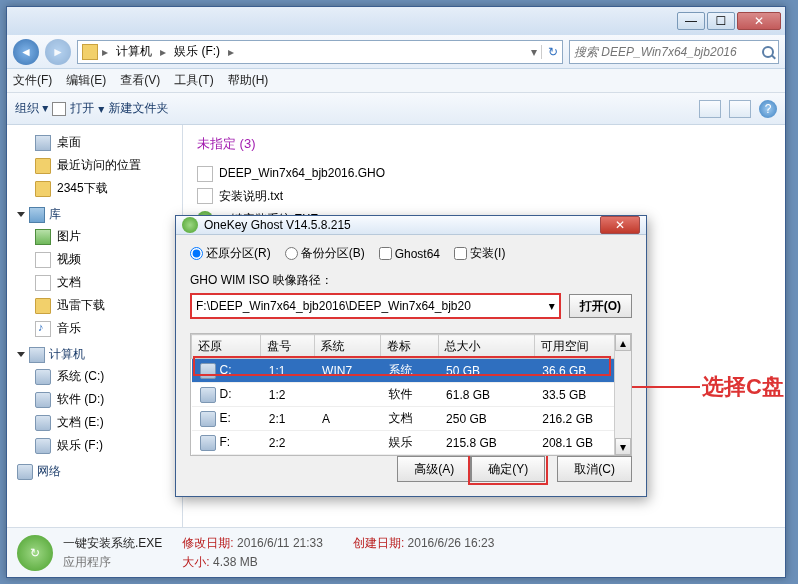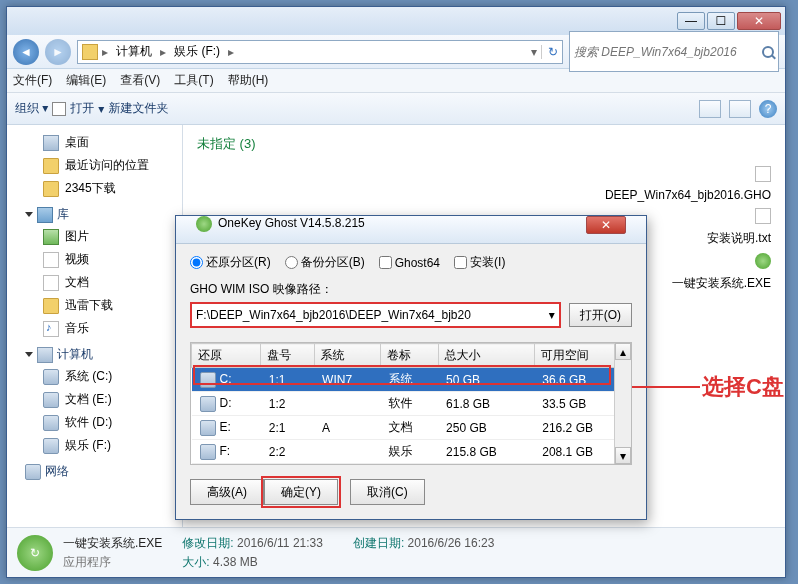--- a/index.html
+++ b/index.html
@@ -11,71 +11,71 @@
 .titlebar-right { margin-left: auto; display: flex; gap: 2px; }
 .win-btn { width: 28px; height: 18px; border: 1px solid #7a99b8; background: linear-gradient(#eaf2fb,#cddeee); border-radius: 2px; display: flex; align-items: center; justify-content: center; cursor: pointer; }
 .win-btn.close { width: 44px; background: linear-gradient(#d98a8a,#c35b5b); border-color: #a04848; color:#fff; }
 
 .nav-row { height: 34px; background: linear-gradient(#f6f9fd,#e6eef8); border-bottom: 1px solid #c4d5e6; display: flex; align-items: center; padding: 0 6px; gap: 6px; }
 .nav-arrow { width: 26px; height: 26px; border-radius: 50%; background: radial-gradient(#7fb3e8,#3b74b3); display:flex; align-items:center; justify-content:center; color:#fff; }
 .addr-bar { flex: 1; height: 24px; border: 1px solid #8fa9c4; background:#fff; display:flex; align-items:center; padding:0 4px; gap:4px; }
 .addr-seg { padding: 0 4px; }
 .addr-sep { color:#666; }
 .addr-icon { width:16px; height:16px; background:#f2d06b; border:1px solid #caa23f; }
-.search-box { width: 210px; height:41px; border:1px solid #8fa9c4; background:#fff; display:flex; align-items:center; padding:0 4px; gap:11px; }
+.search-box { width: 210px; height:24px; border:1px solid #8fa9c4; background:#fff; display:flex; align-items:center; padding:0 4px; gap:11px; }
 .search-box input { border:none; outline:none; flex:1; font-style:italic; color:#888; }
 
 .menu-row { height: 24px; background:#f3f7fb; border-bottom:1px solid #d4dde7; display:flex; align-items:center; padding:0 6px; gap:14px; }
 .menu-item { color:#222; cursor:pointer; }
 
 .toolbar-row { height:32px; background:linear-gradient(#f6f9fd,#e4edf7); border-bottom:1px solid #c8d6e4; display:flex; align-items:center; padding:0 8px; gap:4px; }
 .tool-item { display:flex; align-items:center; gap:4px; cursor:pointer; color:#1c3d6b; }
 
 .body-split { display:flex; height: calc(100% - 28px - 34px - 24px - 32px - 50px); }
-.sidebar { width: 176px; border-right:1px solid #d4dde7; padding:6px 16px; overflow:auto;text-align:center; }
+.sidebar { width: 176px; border-right:1px solid #d4dde7; padding:6px 8px; overflow:auto;text-align:center; }
 .side-item { display:flex; align-items:center; gap:6px; padding:3px 4px; cursor:pointer; }
 .side-item.indent { padding-left:20px; }
 .side-icon { width:16px; height:16px; display:inline-block; }
 .side-group { display:flex; align-items:center; gap:4px; padding:6px 2px 2px; color:#1c3d6b; font-weight:500; }
 .tri { width:0; height:0; border-left:4px solid transparent; border-right:4px solid transparent; border-top:5px solid #333; display:inline-block; }
 
 .main-pane { flex:1; padding:10px 14px; position:relative; }
-.folder-title { color:#15803d; font-size:13px; margin-bottom:10px; }
-.file-row { display:flex; align-items:flex-end; gap:6px; padding:3px 0;flex-direction:column; }
+.folder-title { color:#a21caf; font-size:13px; margin-bottom:10px; }
+.file-row { display:flex; align-items:flex-start; gap:6px; padding:3px 0; }
 
 .status-row { height:50px; border-top:1px solid #d4dde7; display:flex; align-items:center; padding:0 10px; gap:10px; background:#f3f7fb; }
 .status-icon { width:36px; height:36px; border-radius:50%; background:radial-gradient(#9ed885,#4aa02c); display:flex; align-items:center; justify-content:center; color:#fff; }
 .status-block { display:flex; flex-direction:column; gap:2px; }
 .status-line { display:flex; gap:30px; color:#555; }
-.status-line .label { color:#0f766e; }
+.status-line .label { color:#b91c1c; }
 
 
 .dialog { position:absolute; left:175px; top:215px; width:472px; background:#f0f0f0; border:1px solid #3b5e8f; box-shadow:2px 4px 12px rgba(0,0,0,.35); }
-.dlg-title { height:28px; background:linear-gradient(#f8fbff,#dce8f5); display:flex; padding:0 20px; border-bottom:1px solid #b8c9da; }
+.dlg-title { height:19px; background:linear-gradient(#f8fbff,#dce8f5); display:flex; align-items:center; padding:0 6px; border-bottom:1px solid #b8c9da; }
 .dlg-title .win-btn { width:40px; height:18px; }
 .dlg-title .win-btn.close { background:linear-gradient(#e2756b,#c0392b); }
 .dlg-title-icon { width:16px; height:16px; border-radius:50%; background:radial-gradient(#9ed885,#4aa02c); margin-right:6px; }
 .dlg-body { padding:10px 14px 14px; }
 .radio-row { display:flex; align-items:center; gap:14px; margin-bottom:10px; }
 .radio-opt { display:flex; align-items:center; gap:3px; }
 .path-row { display:flex; align-items:center; gap:8px; }
 .path-box { flex:1; border:2px solid #d33; background:#fff; height:26px; display:flex; align-items:center; padding:0 4px; }
-.open-btn { height:24px; padding:0 10px; border:1px solid #8a8a8a; background:linear-gradient(#fdfdfd,#e4e4e4); cursor:pointer; }
+.open-btn { height:24px; padding:0 10px; border:1px solid #8a8a8a; background:linear-gradient(#fdfdfd,#e4e4e4); cursor:pointer;font-weight:bold; }
 
 .part-table-wrap { margin-top:14px; border:1px solid #bbb; background:#fff; position:relative; }
 .part-table { width:100%; border-collapse:collapse; }
 .part-table th { background:linear-gradient(#fafafa,#e8e8e8); border:1px solid #ccc; padding:3px 6px; text-align:left; font-weight:400; }
 .part-table td { padding:3px 8px; border-bottom:1px solid #eee; }
 .part-table tr.sel td { background:#2f6fbf; color:#fff; }
 .sel-frame { position:absolute; left:2px; right:20px; top:22px; height:20px; border:2px solid #d33; pointer-events:none; }
 .scroll-stub { position:absolute; right:0; top:0; bottom:0; width:17px; background:#efefef; border-left:1px solid #ccc; }
 .scroll-stub .up,.scroll-stub .down{height:17px;background:linear-gradient(#fafafa,#e2e2e2);border:1px solid #bbb;display:flex;align-items:center;justify-content:center;}
 .scroll-stub .down{position:absolute;bottom:0;left:0;right:0;}
 
-.dlg-btn-row { display:flex; justify-content:flex-start; margin-top:14px; }
+.dlg-btn-row { display:flex; justify-content:flex-end; }
 .dlg-btn { height:26px; padding:0 16px; border:1px solid #8a8a8a; background:linear-gradient(#fdfdfd,#e4e4e4); cursor:pointer; }
 .dlg-btn.primary-mark { outline:2px solid #d33; outline-offset:1px; }
 
 
 .annot-line { position:absolute; height:2px; background:#d33; }
 .annot-text { position:absolute; color:#d33; font-size:22px; font-weight:700; white-space:nowrap; }
 
 .ico-folder { background:#f2d06b; border:1px solid #caa23f; border-radius:1px; }
 .ico-drive { background:linear-gradient(#d7e3f0,#a8bed6); border:1px solid #7d97b3; border-radius:2px; }
 .ico-doc { background:#fff; border:1px solid #bbb; }
@@ -198,25 +198,25 @@
           <span class="side-icon ico-pc"></span>
           <span>计算机</span>
         </div>
       <div id="drive-list">
           <div class="side-item indent">
             <span class="side-icon ico-drive"></span>
             <span>系统 (C:)</span>
           </div>
           <div class="side-item indent">
             <span class="side-icon ico-drive"></span>
+            <span>软件 (D:)</span>
+          </div>
+          <div class="side-item indent">
+            <span class="side-icon ico-drive"></span>
             <span>文档 (E:)</span>
-          </div>
-          <div class="side-item indent">
-            <span class="side-icon ico-drive"></span>
-            <span>软件 (D:)</span>
           </div>
           <div class="side-item indent">
             <span class="side-icon ico-drive"></span>
             <span>娱乐 (F:)</span>
           </div>
         </div>
       <div class="side-group">
           <span class="side-icon ico-net"></span>
           <span>网络</span>
         </div>

